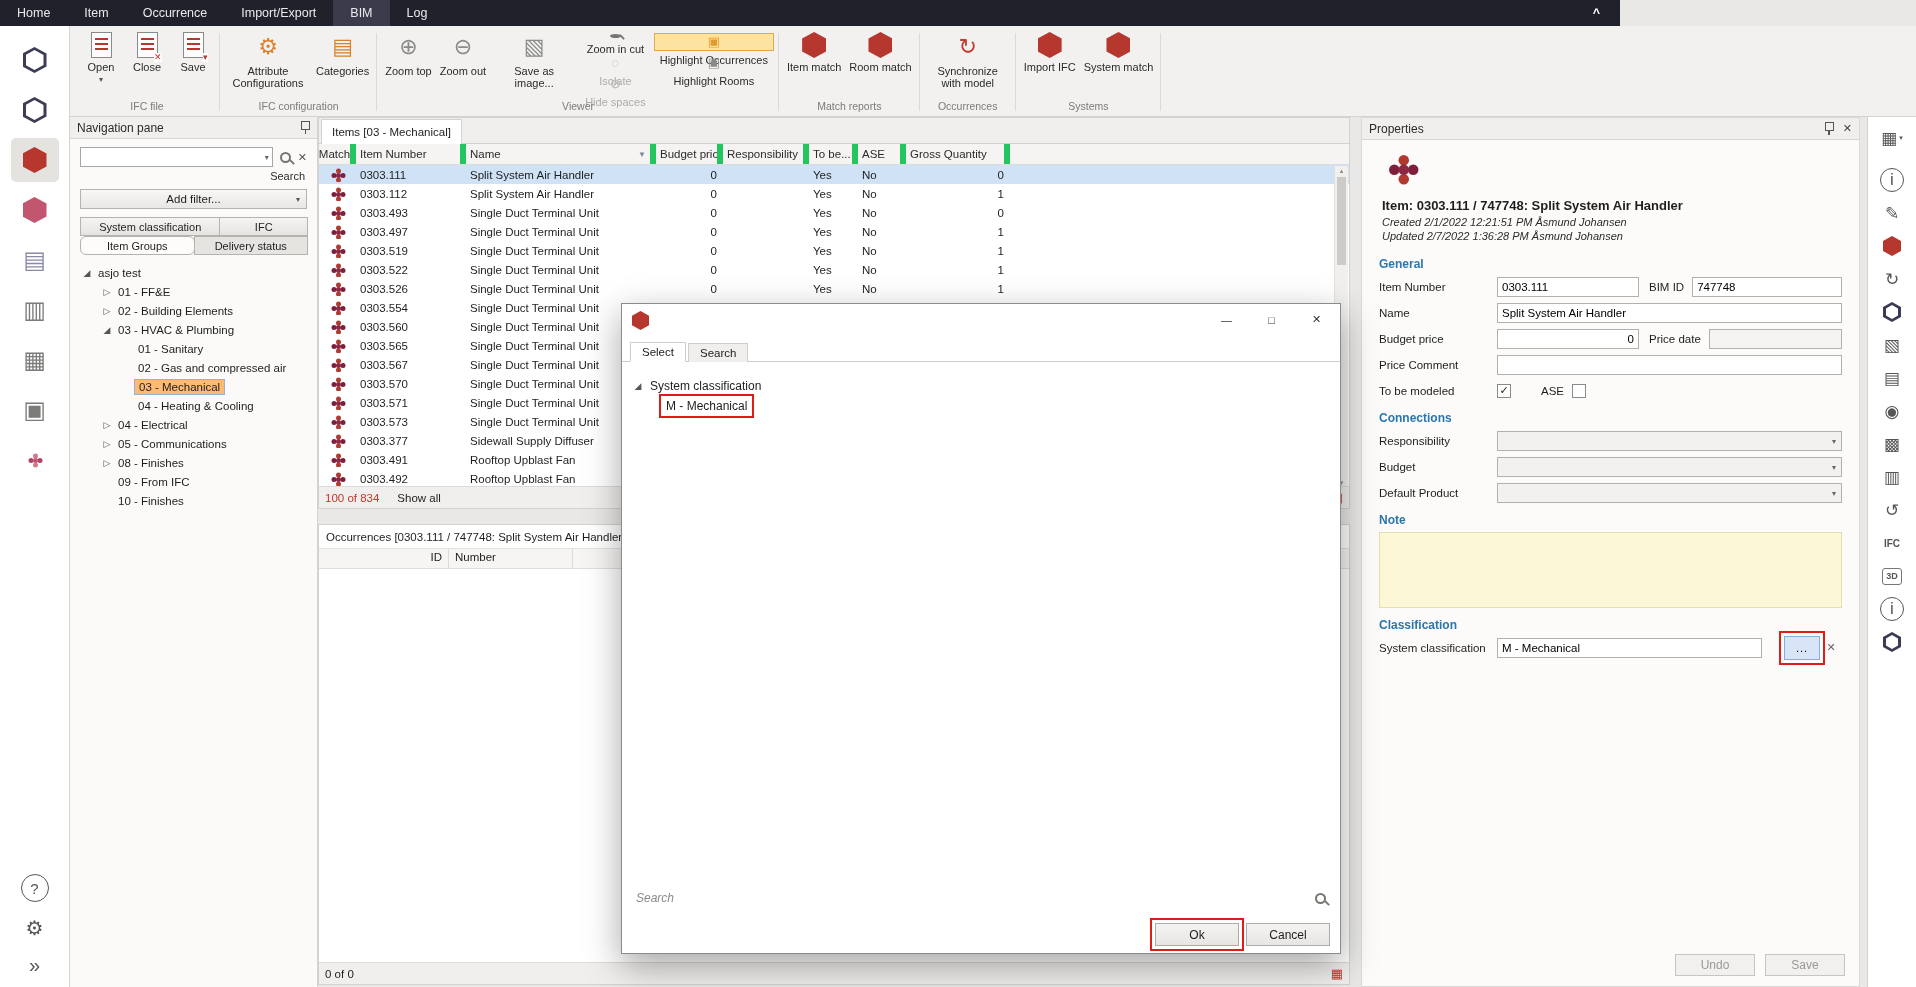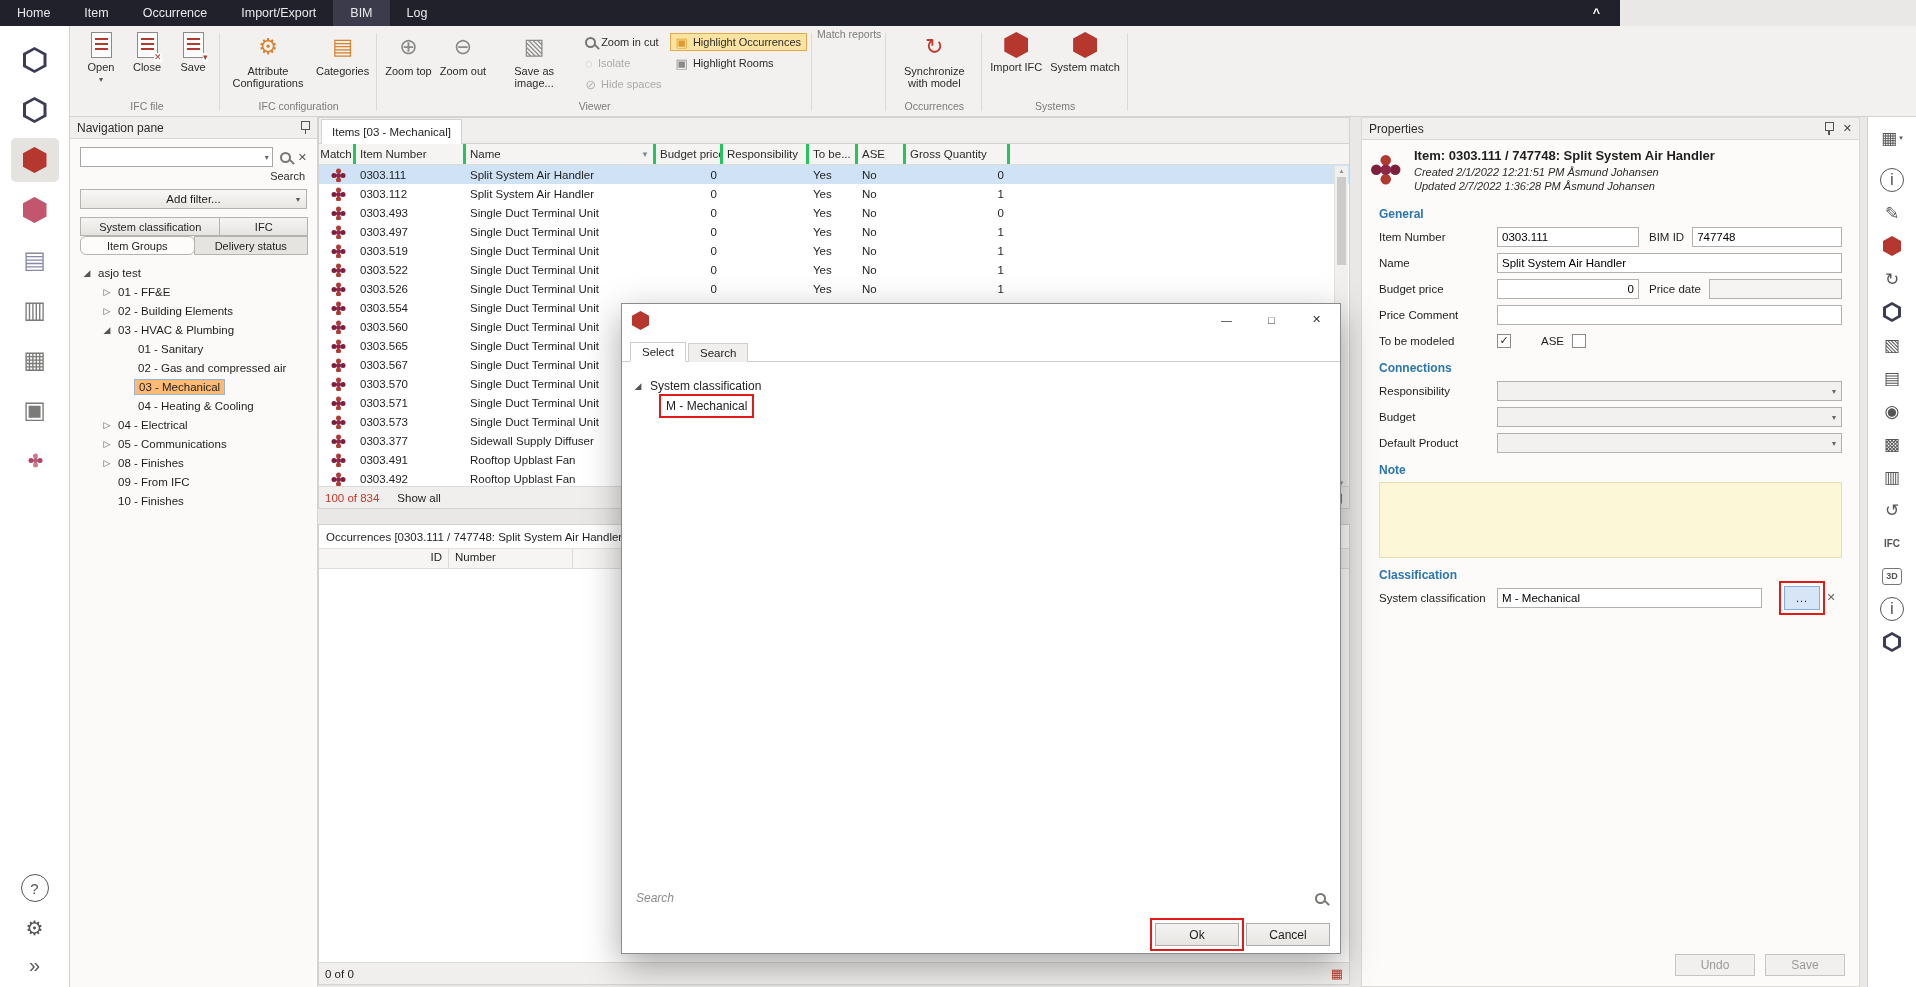--- a/index.html
+++ b/index.html
@@ -18,21 +18,21 @@
   #ribbon-groups { display:flex; height:100%; padding:2px 4px 0 4px; }
   .rgroup { display:flex; flex-direction:column; position:relative; padding:0 5px; }
   .rgroup::after { content:""; position:absolute; right:0; top:5px; bottom:5px; width:1px; background:#dcdad7; }
   .gbody { flex:1; display:flex; align-items:flex-start; gap:2px; }
   .glabel { height:16px; text-align:center; font-size:10.5px; color:#7b7b79; }
   .bigbtn { min-width:44px; max-width:86px; height:72px; display:flex; flex-direction:column; align-items:center; padding:4px 3px 0 3px; font-size:11px; text-align:center; color:#2b2b2b; line-height:12px; }
   .bicon { width:30px; height:30px; margin-bottom:3px; display:flex; align-items:center; justify-content:center; }
   .bigbtn .glyph { font-size:22px; }
   .bcaret { font-size:8px; color:#555; margin-top:1px; }
   .smallcol { display:flex; flex-direction:column; gap:3px; padding-top:5px; }
-  .smallbtn { display:flex; align-items:center; gap:5px; font-size:11px; height:18px; padding:0 5px; color:#2b2b2b; border:1px solid transparent; }
+  .smallbtn { display:flex; align-items:center; gap:5px; font-size:11px; height:18px; padding:0 5px; color:#2b2b2b; border:1px solid transparent;flex-direction:column; }
   .smallbtn .glyph { font-size:13px; }
   .smallbtn.disabled { color:#adabaa; }
   .smallbtn.highlighted { background:#fce3a0; border:1px solid #e2a94e; }
 
   
   .glyph { display:inline-flex; align-items:center; justify-content:center; color:#777; }
   .glyph.circled { border:1.5px solid #555; border-radius:50%; width:24px; height:24px; font-size:14px; }
   .hex { display:inline-block; width:24px; height:26px; clip-path:polygon(50% 0,100% 25%,100% 75%,50% 100%,0 75%,0 25%); background:#b5372e; position:relative; }
   .hex.hex-outline { background:#3c3c55; }
   .hex.hex-outline::after { content:""; position:absolute; inset:3px; clip-path:polygon(50% 0,100% 25%,100% 75%,50% 100%,0 75%,0 25%); background:#fff; }
@@ -87,21 +87,21 @@
   .tlabel { padding:1px 4px; }
   .tlabel.selected { border:1px solid #98b3d1; background:#fdba74; }
 
   
   #main { position:absolute; left:318px; top:117px; width:1032px; bottom:0; }
   #items-panel { position:absolute; top:0; left:0; right:0; height:392px; background:#fff; border:1px solid #d4d2cf; }
   .items-tabbar { height:26px; background:#f0efed; border-bottom:1px solid #d4d2cf; display:flex; align-items:flex-end; padding-left:2px; }
   .items-tab { height:25px; background:#fff; border:1px solid #d4d2cf; border-bottom:none; display:flex; align-items:center; padding:0 10px; font-size:11.5px; margin-bottom:-1px; }
   #items-header { display:flex; height:21px; background:#f5f4f2; border-bottom:1px solid #dddbd8; font-size:11.5px; color:#2b2b2b; }
   .tc { display:flex; align-items:center; padding:0 4px; overflow:hidden; white-space:nowrap; }
-  .th { border-right:3px solid #22c55e; }
+  .th { border-right:6px solid #22c55e; }
   .c0 { width:37px; justify-content:center; }
   .c1 { width:110px; }
   .c2 { width:190px; }
   .c3 { width:67px; }
   .c4 { width:86px; }
   .c5 { width:49px; }
   .c6 { width:48px; }
   .c7 { width:104px; }
   .sort { margin-left:auto; font-size:8px; color:#7a8a99; }
   #items-body { height:323px; overflow:hidden; }
@@ -143,21 +143,21 @@
   .dlg-search input::placeholder { font-style:italic; color:#8a8a88; }
   .dlg-footer { position:absolute; bottom:0; left:0; right:0; height:37px; display:flex; justify-content:flex-end; align-items:center; gap:7px; padding-right:10px; }
   .dbtn { width:84px; height:23px; background:linear-gradient(#f4f3f1,#e8e6e3); border:1px solid #adaba9; font:inherit; font-size:12px; color:#1e1e1e; }
 
   
   .ann  { outline:2px solid #e01b18; outline-offset:3px; }
   .ann2 { outline:2px solid #e01b18; outline-offset:2px; }
 
   
   #properties { position:absolute; left:1361px; top:117px; width:499px; bottom:0; background:#fcfbfa; border:1px solid #dbd9d6; }
-  .p-titlerow { display:flex; padding:8px 14px 4px 2px; gap:14px; }
+  .p-titlerow { display:flex; padding:8px 14px 4px 20px; gap:14px;flex-direction:column; }
   .p-iconbox { width:36px; height:36px; flex:0 0 36px; }
   .p-itemtitle { font-size:13px; font-weight:bold; margin-bottom:2px; }
   .p-meta { font-size:11px; font-style:italic; color:#2b2b2b; line-height:14px; }
   .p-section { margin:10px 17px 5px 17px; color:#2a77ad; font-weight:bold; font-size:12px; }
   .prop-row { display:flex; align-items:center; margin:0 17px 5px 17px; height:21px; }
   .prop-label { flex:0 0 118px; font-size:11.5px; }
   .prop-label2 { margin:0 8px 0 10px; font-size:11.5px; }
   .prop-inline { margin:0 8px 0 16px; font-size:11.5px; }
   .prop-input { height:20px; border:1px solid #b3b1ae; background:#fff; font:inherit; font-size:11.5px; padding:0 4px; outline:none; }
   .w142 { width:142px; } .w265 { width:265px; } .flex1 { flex:1; min-width:0; }
@@ -269,20 +269,30 @@
             </div>
             <div class="smallbtn">
               <span class="glyph" style="color: rgb(138, 138, 136);">▣</span>
               <span>Highlight Rooms</span>
             </div>
           </div>
         </div>
         <div class="glabel">Viewer</div>
       </div>
       <div class="rgroup">
+        <div class="gbody">
+          <div class="bigbtn">
+            <span class="hex hex-red bicon"></span>
+            <span class="blabel">Item match</span>
+          </div>
+          <div class="bigbtn">
+            <span class="hex hex-red bicon"></span>
+            <span class="blabel">Room match</span>
+          </div>
+        </div>
         <div class="glabel">Match reports</div>
       </div>
       <div class="rgroup">
         <div class="gbody">
           <div class="bigbtn">
             <span class="glyph bicon" style="color: rgb(194, 59, 46);">↻</span>
             <span class="blabel">Synchronize with model</span>
           </div>
         </div>
         <div class="glabel">Occurrences</div>

